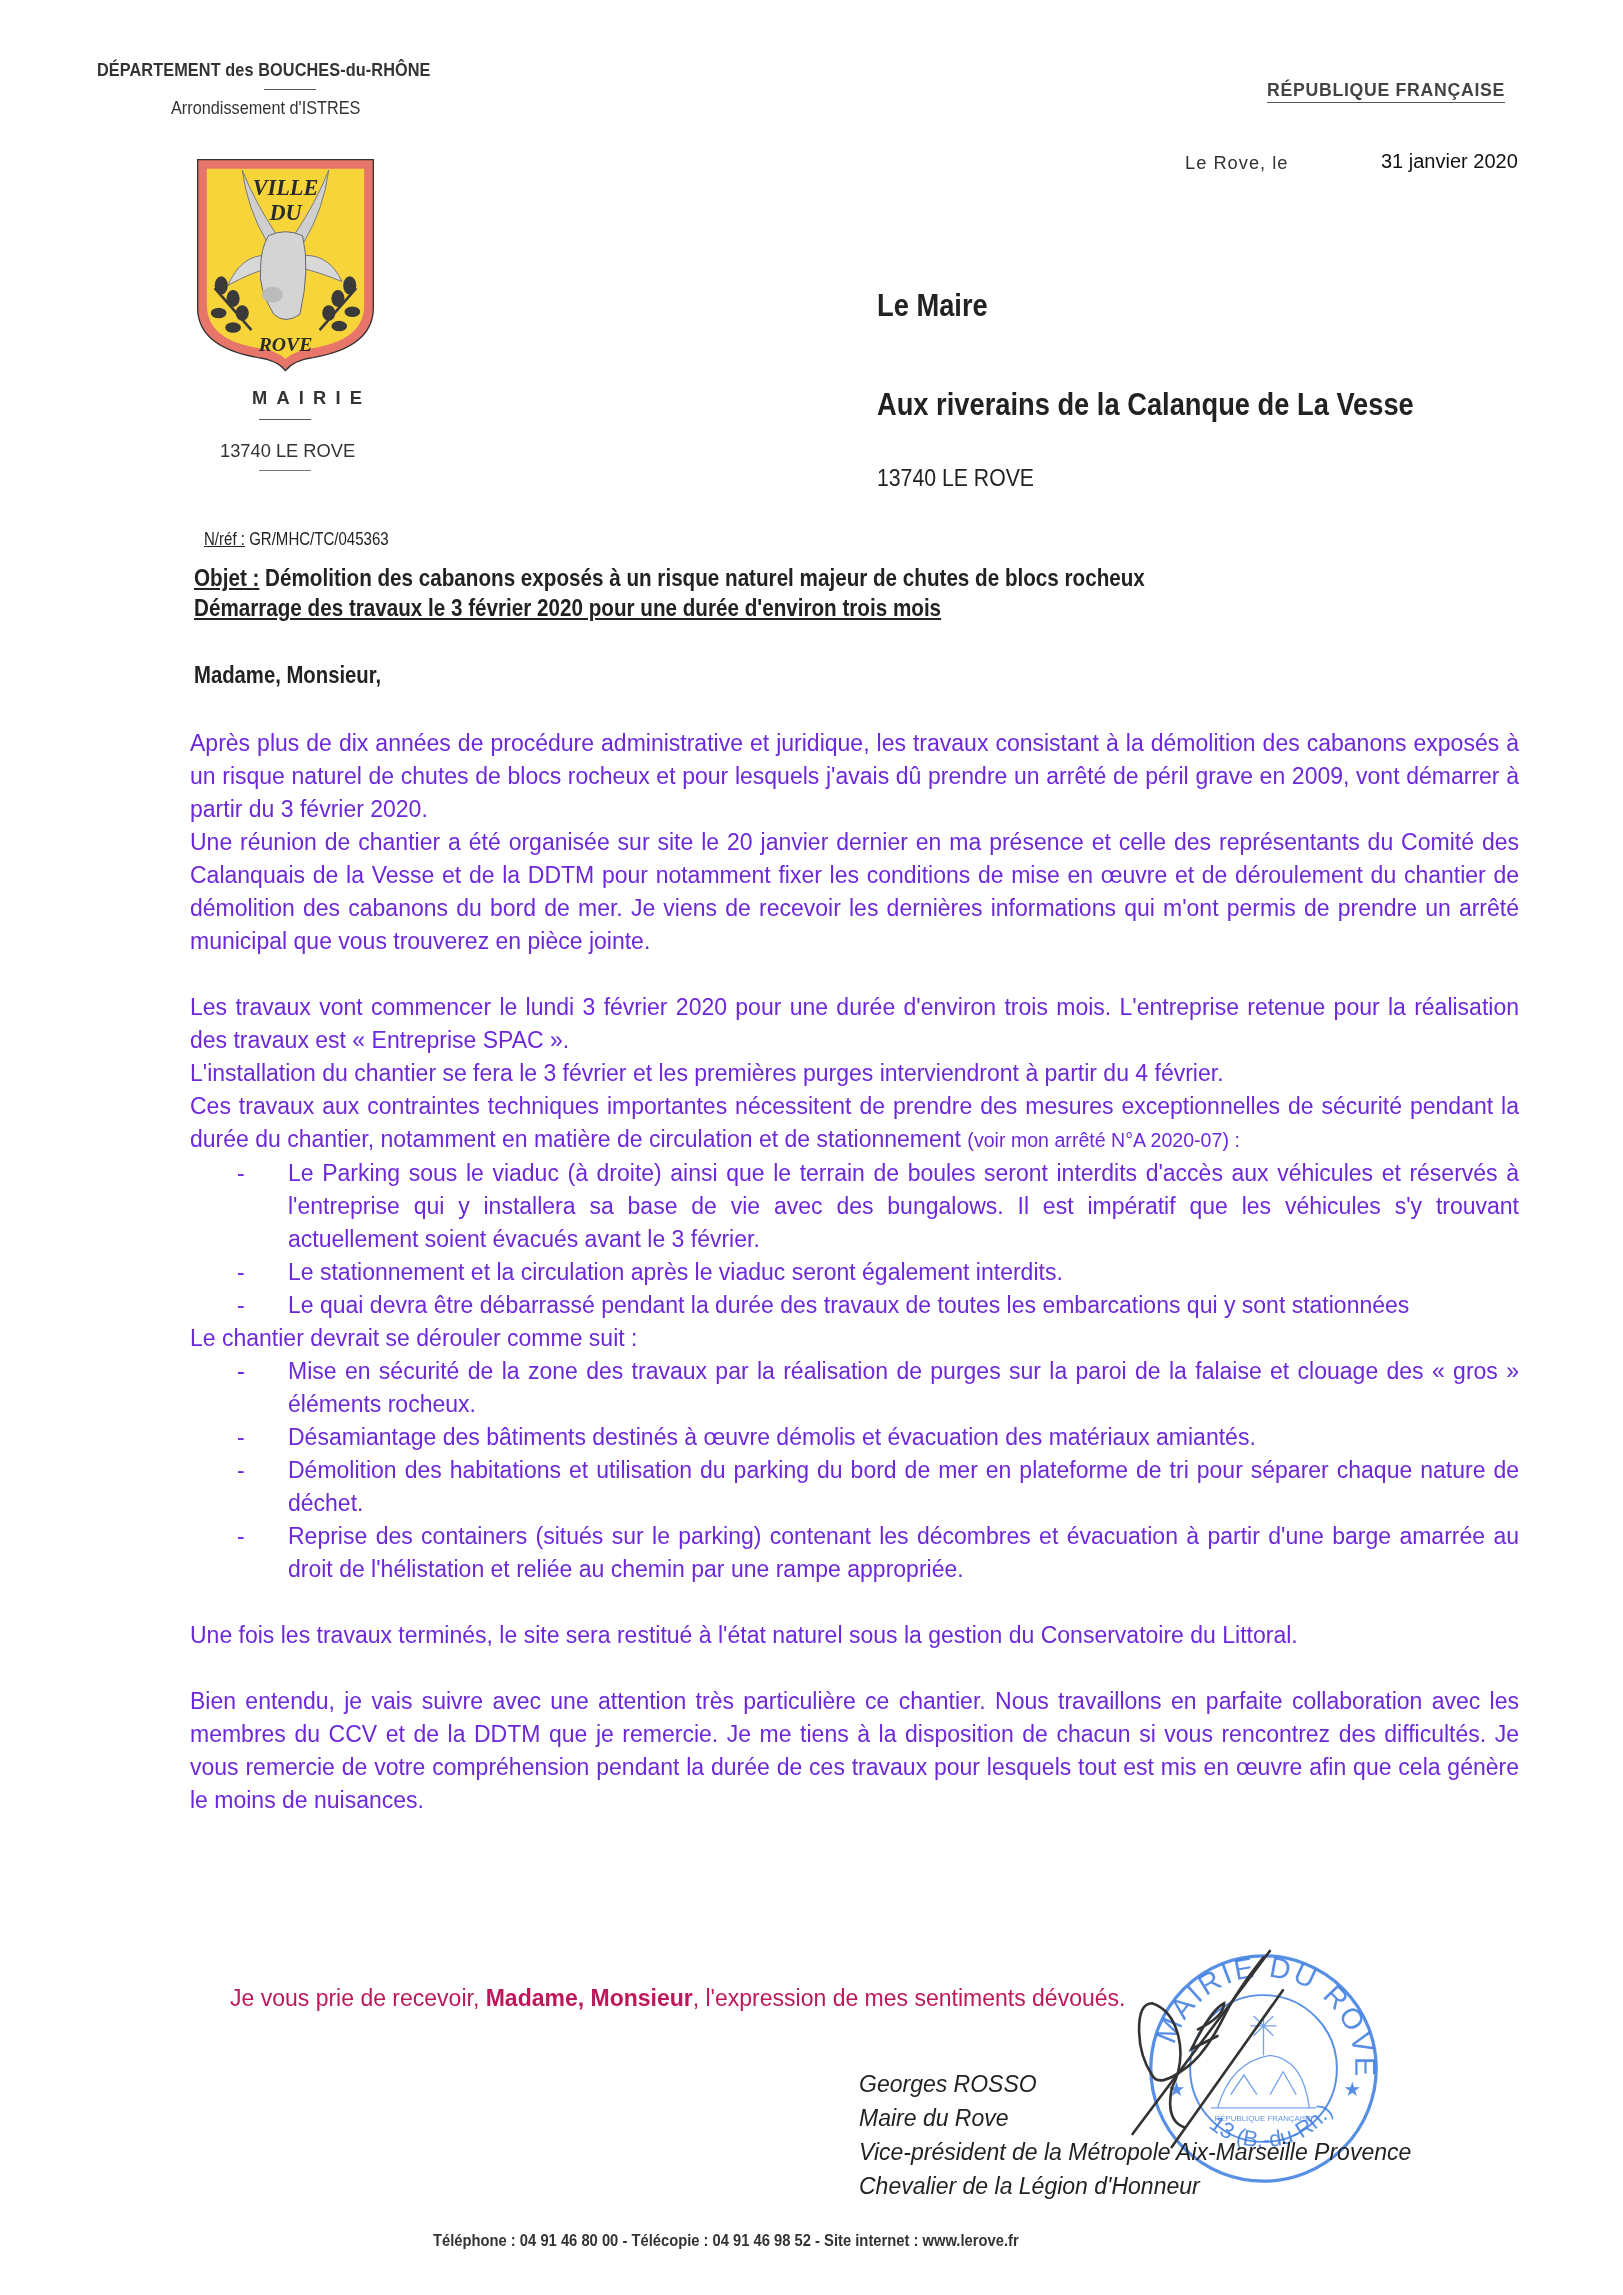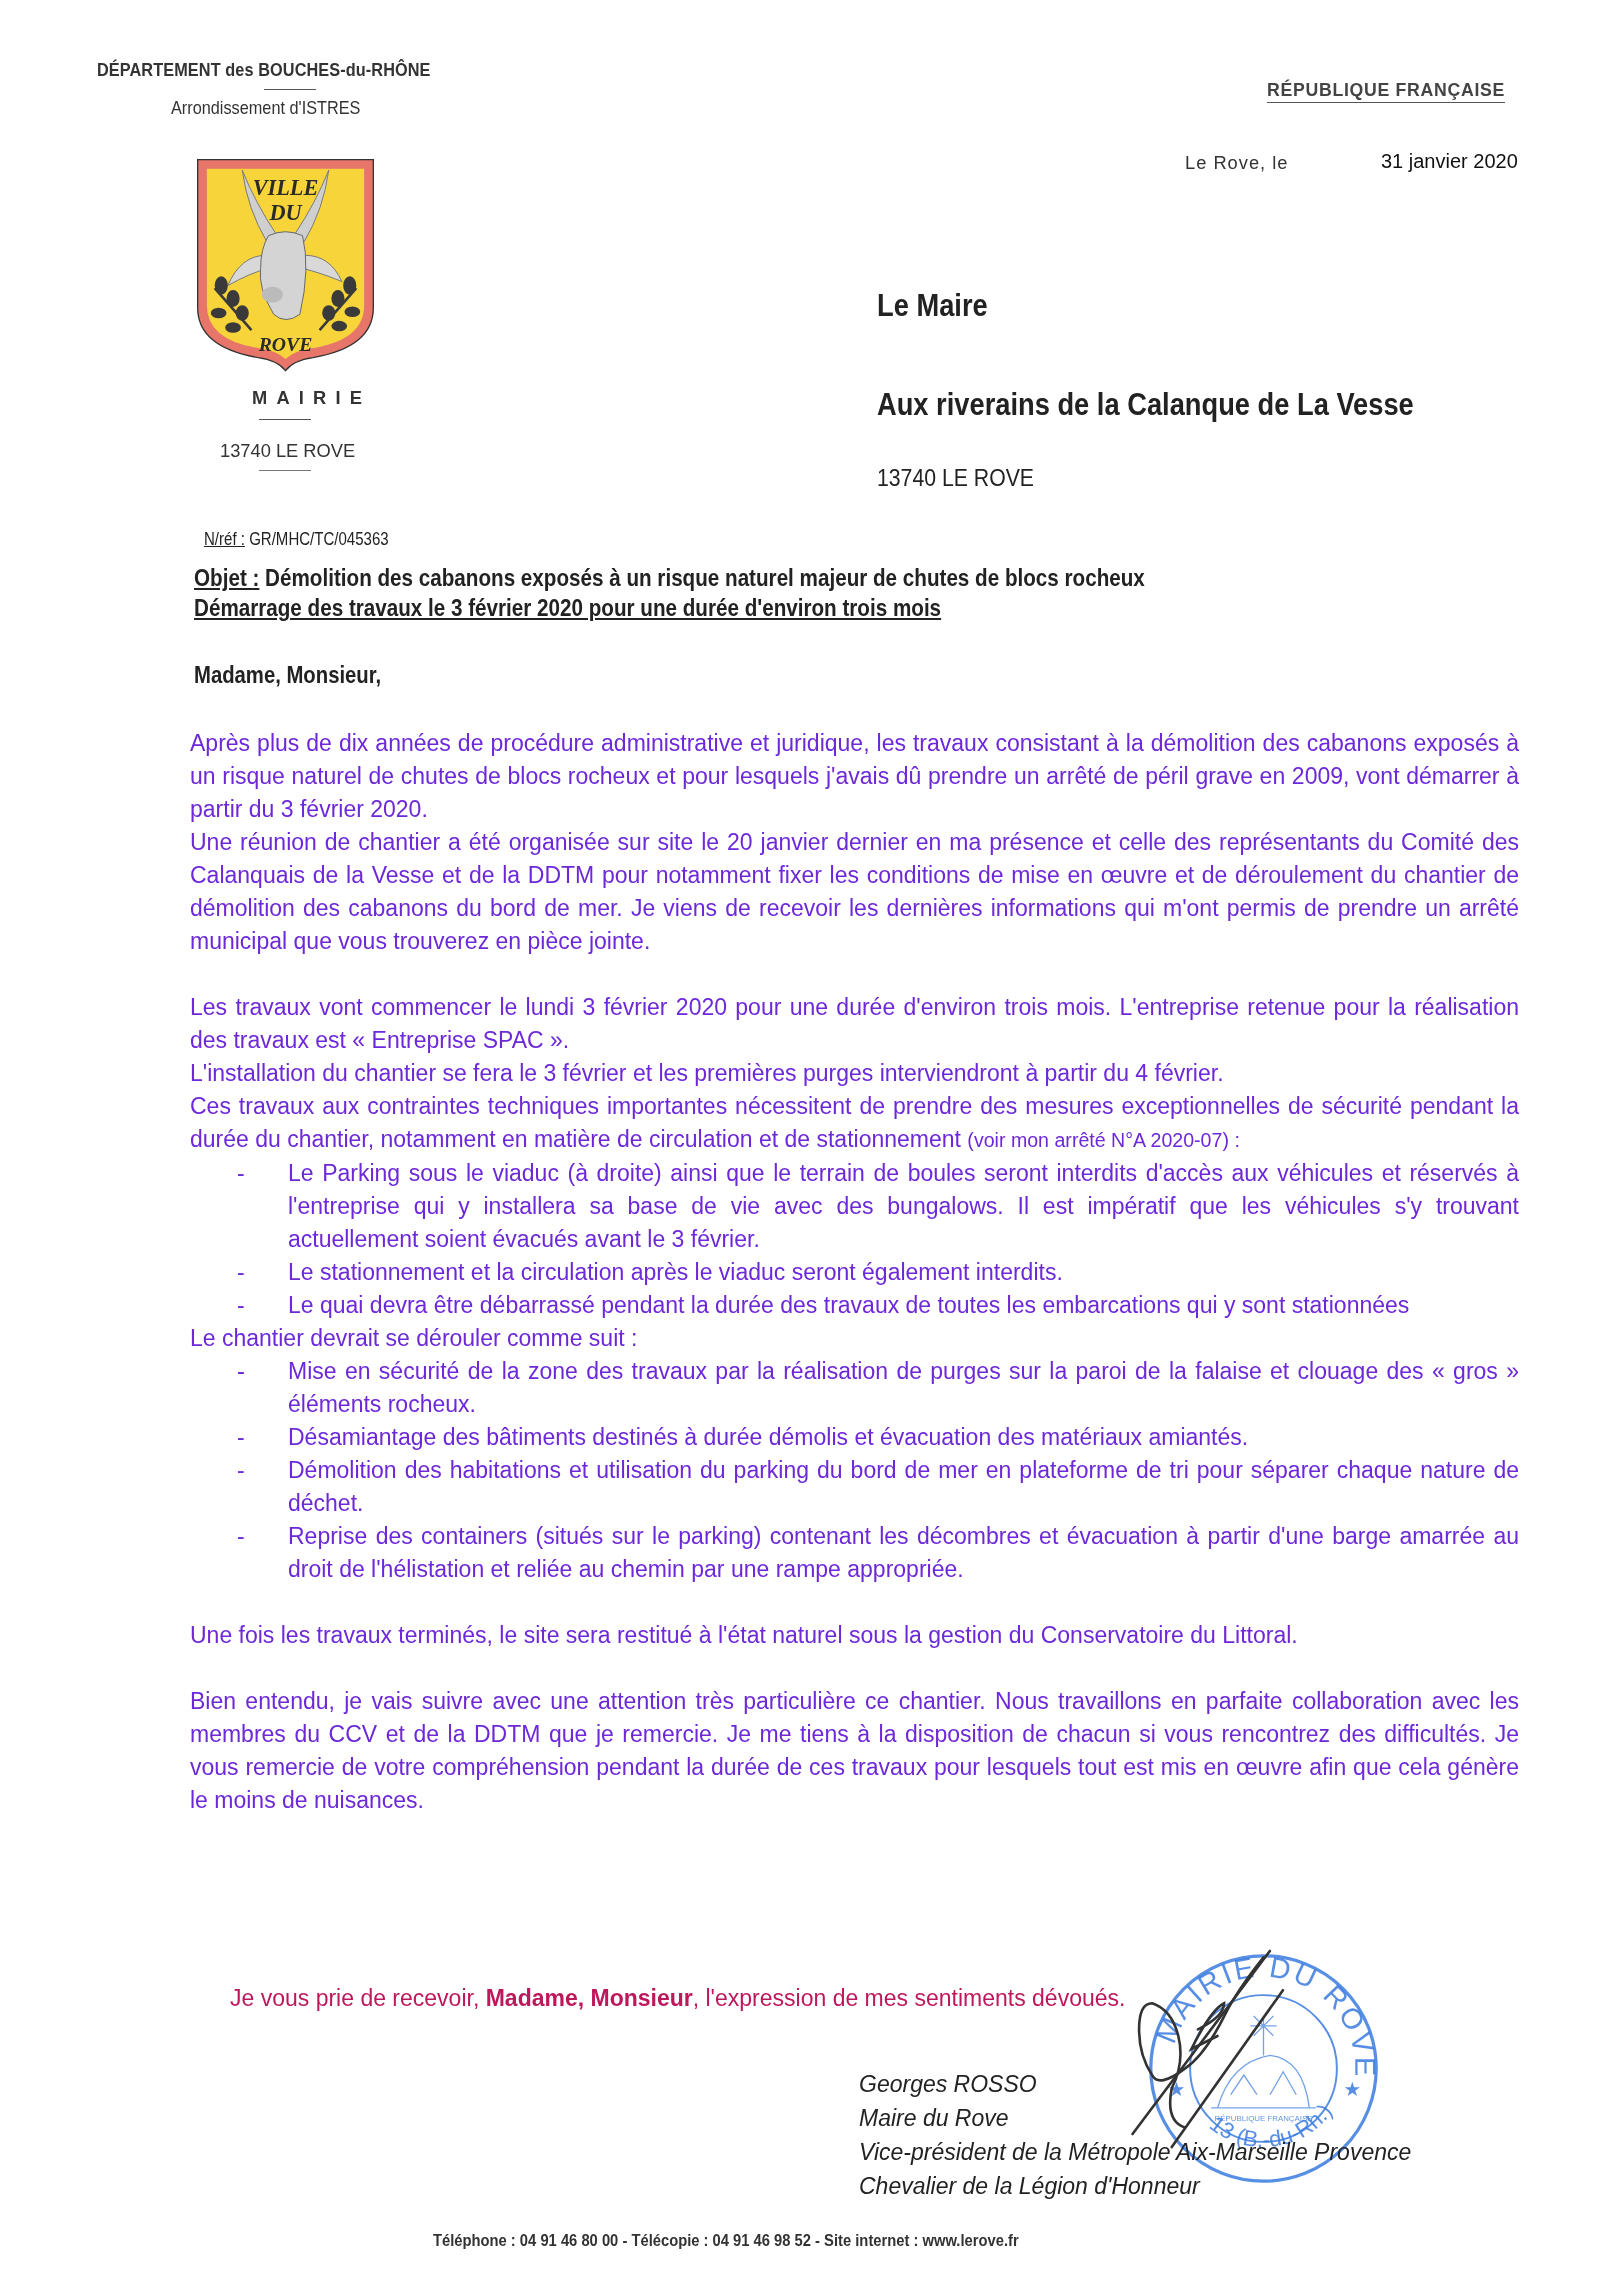--- a/index.html
+++ b/index.html
@@ -131,21 +131,21 @@
   <p><span>Ces travaux aux contraintes techniques importantes nécessitent de prendre des mesures exceptionnelles de sécurité pendant la durée du chantier, notamment en matière de circulation et de stationnement</span> <span class="note">(voir mon arrêté N°A 2020-07) :</span></p>
   <ul>
     <li><span class="dash">-</span><span>Le Parking sous le viaduc (à droite) ainsi que le terrain de boules seront interdits d'accès aux véhicules et réservés à l'entreprise qui y installera sa base de vie avec des bungalows. Il est impératif que les véhicules s'y trouvant actuellement soient évacués avant le 3 février.</span></li>
     <li><span class="dash">-</span><span>Le stationnement et la circulation après le viaduc seront également interdits.</span></li>
     <li><span class="dash">-</span><span>Le quai devra être débarrassé pendant la durée des travaux de toutes les embarcations qui y sont stationnées</span></li>
   </ul>
   <p>Le chantier devrait se dérouler comme suit :</p>
   <ul>
     <li><span class="dash">-</span></li>
     <li><span class="dash">-</span><span>Mise en sécurité de la zone des travaux par la  réalisation de purges sur la paroi de la falaise et clouage des « gros » éléments rocheux.</span></li>
-    <li><span class="dash">-</span><span>Désamiantage des bâtiments destinés à durée démolis et évacuation des matériaux amiantés.</span></li>
+    <li><span class="dash">-</span><span>Désamiantage des bâtiments destinés à œuvre démolis et évacuation des matériaux amiantés.</span></li>
     <li><span class="dash">-</span><span>Démolition des habitations et utilisation du parking du bord de mer en plateforme de tri pour séparer chaque nature de déchet.</span></li>
     <li><span class="dash">-</span><span>Reprise des containers (situés sur le parking) contenant les décombres et évacuation à partir d'une barge amarrée au droit de l'hélistation et reliée au chemin par une rampe appropriée.</span></li>
   </ul>
   <p class="gap">Une fois les travaux terminés, le site sera restitué à l'état naturel sous la gestion du Conservatoire du Littoral.</p>
   <p class="gap">Bien entendu, je vais suivre avec une attention très particulière ce chantier. Nous travaillons en parfaite collaboration avec les membres du CCV et de la DDTM que je remercie. Je me tiens à la disposition de chacun si vous rencontrez des difficultés. Je vous remercie de votre compréhension pendant la durée de ces travaux pour lesquels tout est mis en œuvre afin que cela génère le moins de nuisances.</p>
 </div>
 
 <div id="closing" class="abs body-font">
   <span>Je vous prie de recevoir, </span><b>Madame, Monsieur</b><span>, l'expression de mes sentiments dévoués.</span>
 </div>

